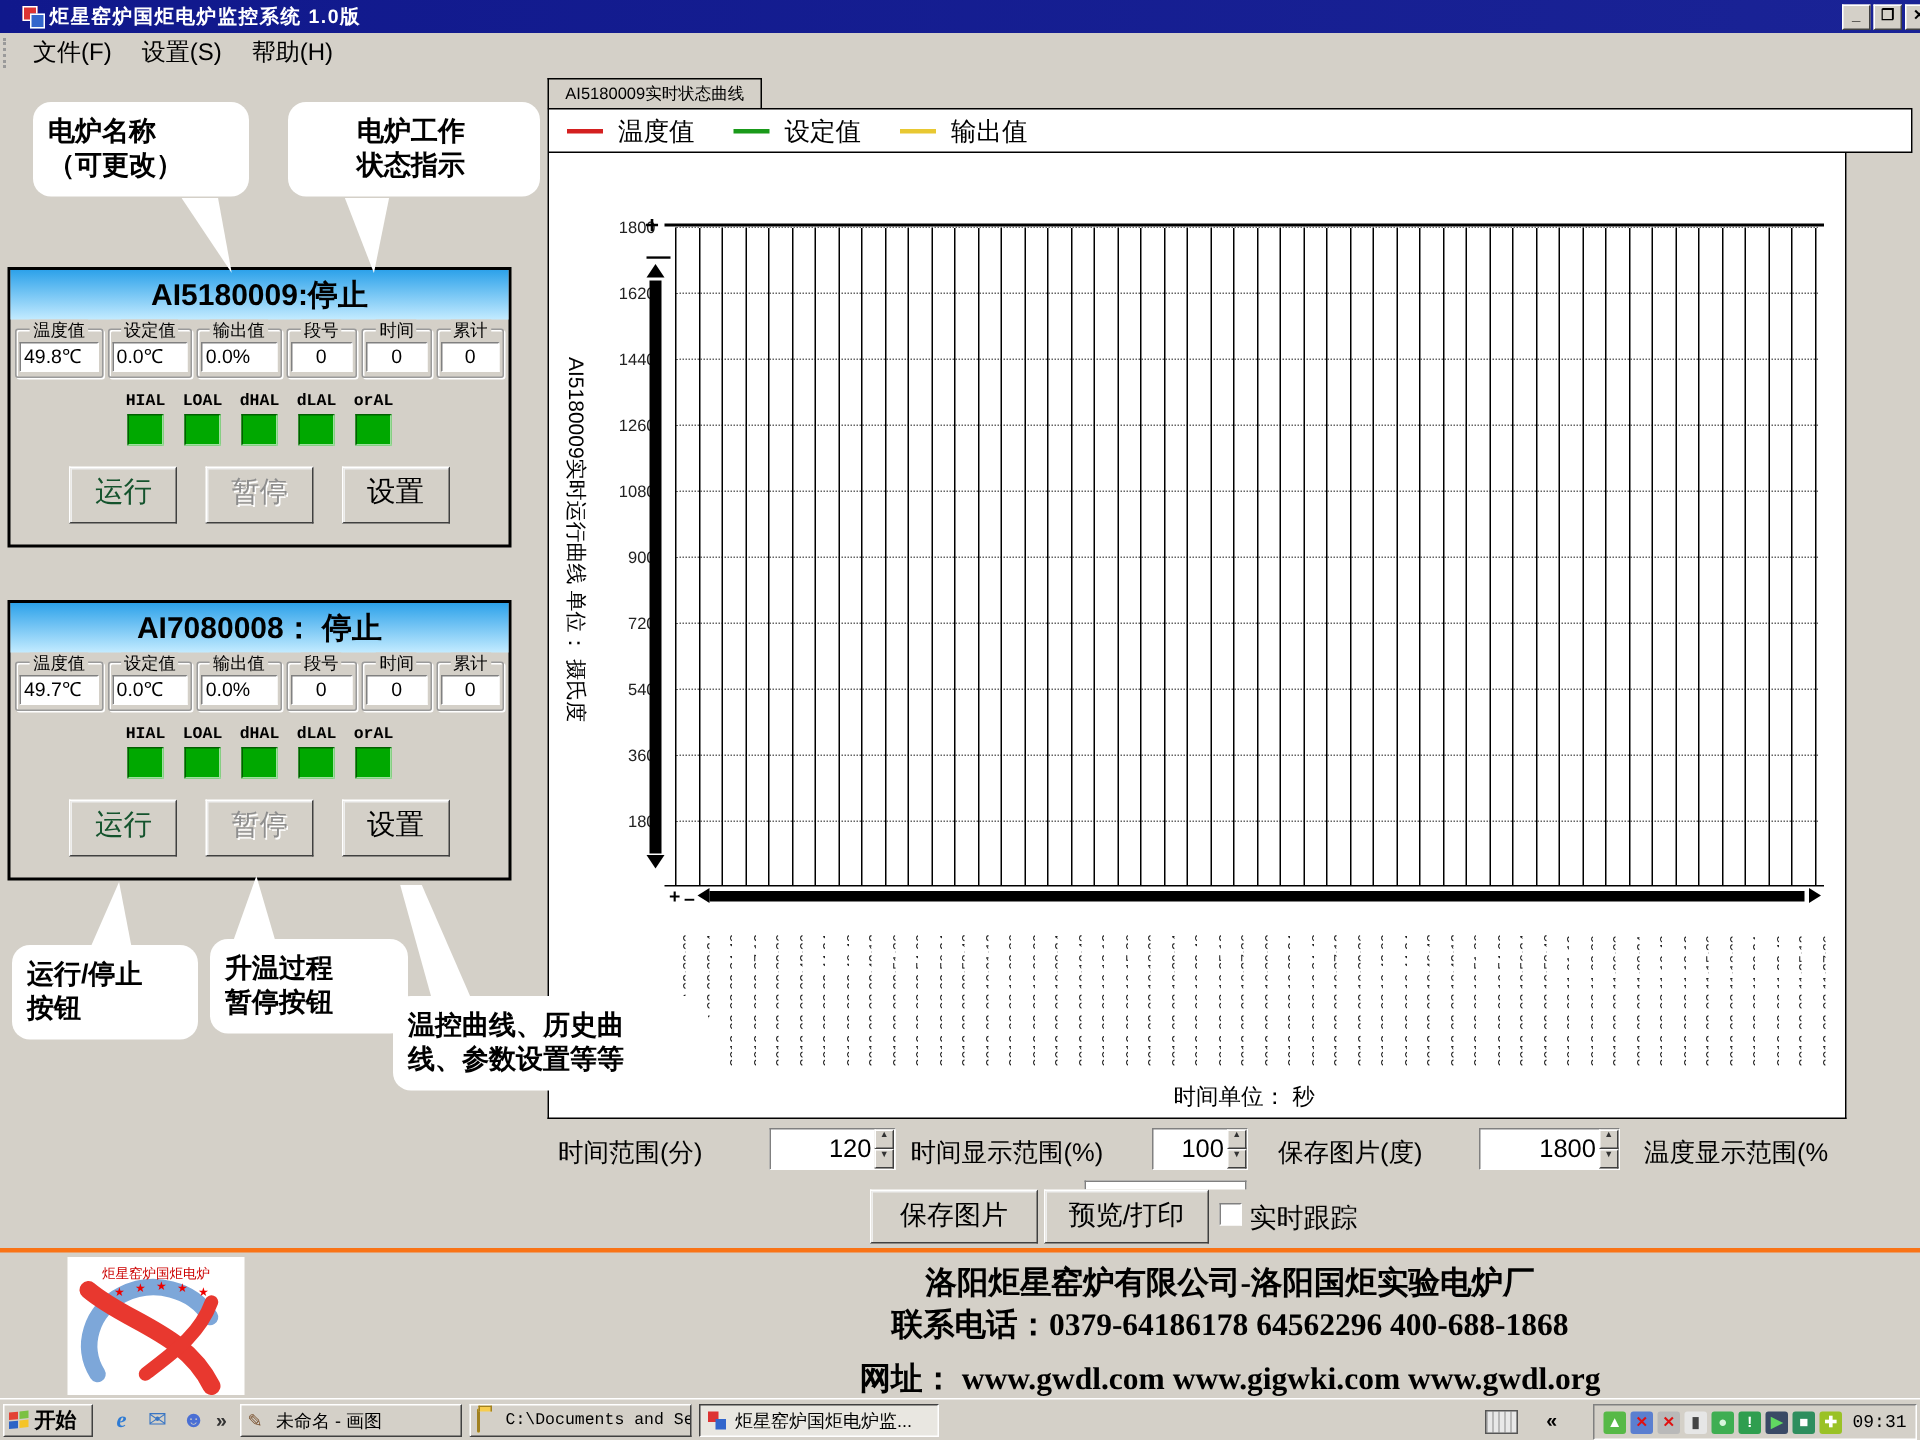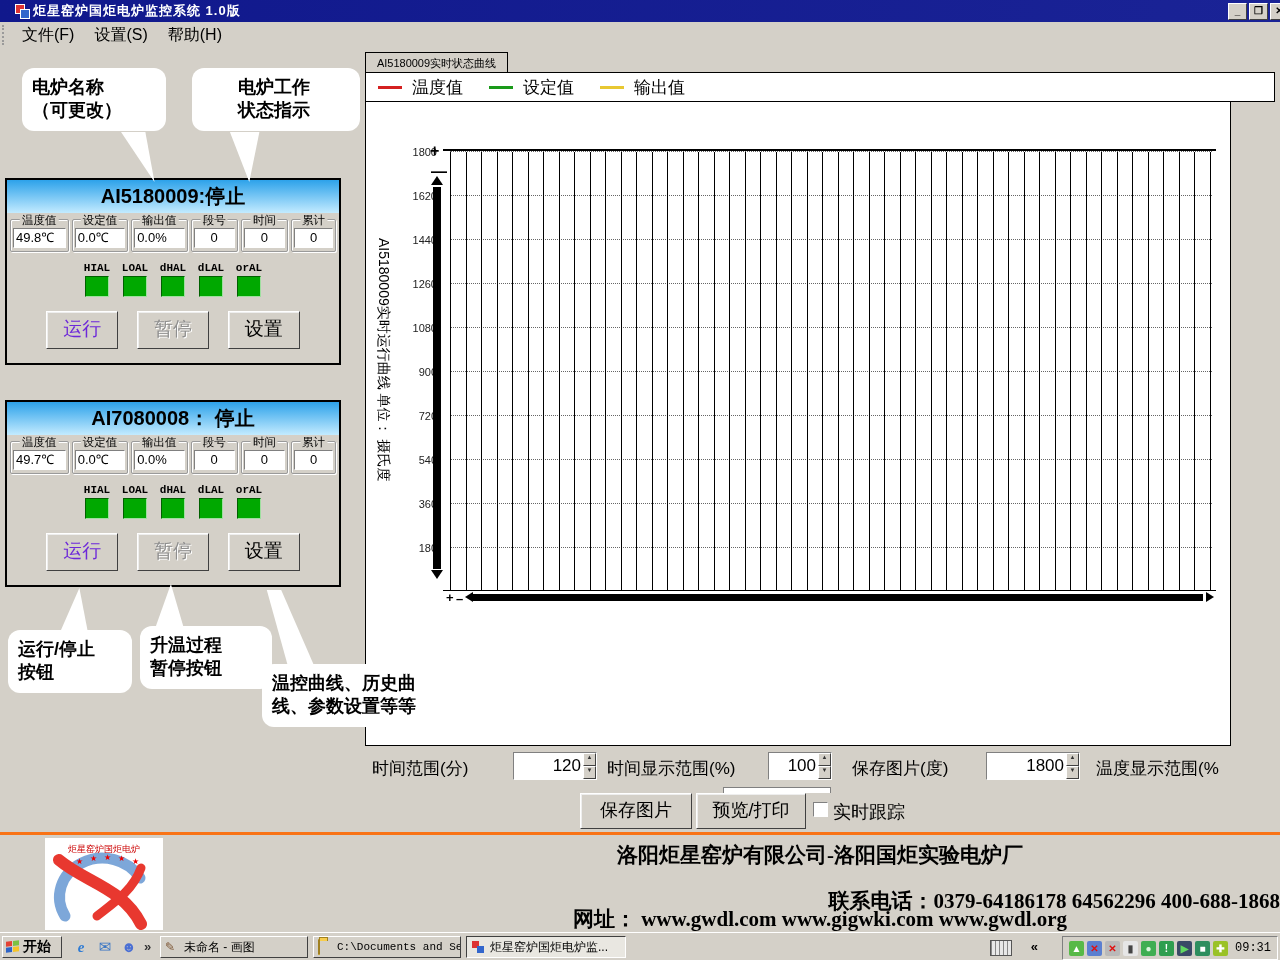--- a/index.html
+++ b/index.html
@@ -37,21 +37,21 @@
     font-size:13px;line-height:18px;padding:0 2px;text-align:left;}
   .g-num .gval{text-align:center;}
   .inds{display:flex;justify-content:center;gap:14px;margin-top:10px;}
   .ind{display:flex;flex-direction:column;align-items:center;width:24px;}
   .ind .ilabel{font-size:11px;font-weight:bold;font-family:"Liberation Mono",monospace;}
   .ind .light{width:22px;height:19px;background:#00a800;border:1px solid;border-color:#006000 #9fdf9f #9fdf9f #006000;margin-top:2px;}
   .btnrow{display:flex;justify-content:space-around;padding:0 30px;margin-top:14px;}
   .btn3d{background:#D4D0C8;border:1px solid;border-color:#fff #404040 #404040 #fff;
     box-shadow:inset 1px 1px 0 #eee;width:70px;height:36px;font-size:19px;text-align:center;line-height:34px;}
   .btn3d.dis{color:#8e8e8e;text-shadow:1px 1px 0 #fff;}
-  .btn3d.run{color:#6d28d9;font-family:Liberation Serif, serif;}
+  .btn3d.run{color:#14532d;font-family:Liberation Serif, serif;}
   
   .tab{position:absolute;left:365px;top:52px;width:141px;height:20px;background:#D4D0C8;
     border:1px solid #000;border-bottom:none;font-size:11px;text-align:center;line-height:20px;}
   .legendbox{position:absolute;left:365px;top:72px;width:910px;height:30px;background:#fff;border:1px solid #000;
     display:flex;align-items:center;gap:26px;padding-left:12px;box-sizing:border-box;}
   .litem{display:flex;align-items:center;gap:10px;font-size:17px;}
   .ldash{width:24px;height:3px;}
   .chartpanel{position:absolute;left:365px;top:102px;width:866px;height:644px;background:#fff;
     border:1px solid #000;border-top:none;box-sizing:border-box;}
   .ytitle{position:absolute;left:392px;top:238px;transform:rotate(90deg);transform-origin:0 0;
@@ -504,20 +504,21 @@
       <div class="xlabel" style="left: 728.98px;">
         <span>2012-02-03 11:22:48</span>
       </div>
       <div class="xlabel" style="left: 744.49px;">
         <span>2012-02-03 11:25:12</span>
       </div>
       <div class="xlabel" style="left: 760px;">
         <span>2012-02-03 11:27:36</span>
       </div>
     </div>
+  <div class="xtitle">时间单位： 秒</div>
 
   <div class="zplus" style="left:430px;top:146px;">+</div>
   <div class="zminus" style="left:431px;top:168px;">—</div>
   <div class="tri" style="left:431px;top:176px;border-width:0 6px 9px 6px;border-bottom-color:#000;"></div>
   <div class="vbar"></div>
   <div class="tri" style="left:431px;top:570px;border-width:9px 6px 0 6px;border-top-color:#000;"></div>
   <div class="zplus" style="left:446px;top:593px;font-size:13px;">+</div>
   <div class="zminus" style="left:456px;top:595px;font-size:13px;">–</div>
   <div class="tri" style="left:465px;top:592px;border-width:5px 8px 5px 0;border-right-color:#000;"></div>
   <div class="hbar"></div>
@@ -564,21 +565,21 @@
         <g fill="#e00">
           <text x="31" y="26" font-size="8">★</text>
             <text x="45" y="23" font-size="8">★</text>
           <text x="59" y="22" font-size="8">★</text>
             <text x="73" y="23" font-size="8">★</text>
           <text x="87" y="26" font-size="8">★</text>
         </g>
       </svg>
     </div>
     <div class="fline" style="top:6px;">洛阳炬星窑炉有限公司-洛阳国炬实验电炉厂</div>
-    <div class="fline" style="top:52px;text-align:right;">联系电话：0379-64186178  64562296   400-688-1868</div>
+    <div class="fline" style="top:34px;">联系电话：0379-64186178  64562296   400-688-1868</div>
     <div class="fline" style="top:70px;">网址：  www.gwdl.com  www.gigwki.com   www.gwdl.org</div>
   </div>
 
   <div class="taskbar">
     <div class="startbtn">
       <span class="flag">
         <i style="background:#e34234;"></i>
           <i style="background:#7bc143;"></i>
         <i style="background:#2e64c6;"></i>
           <i style="background:#f5c428;"></i>

